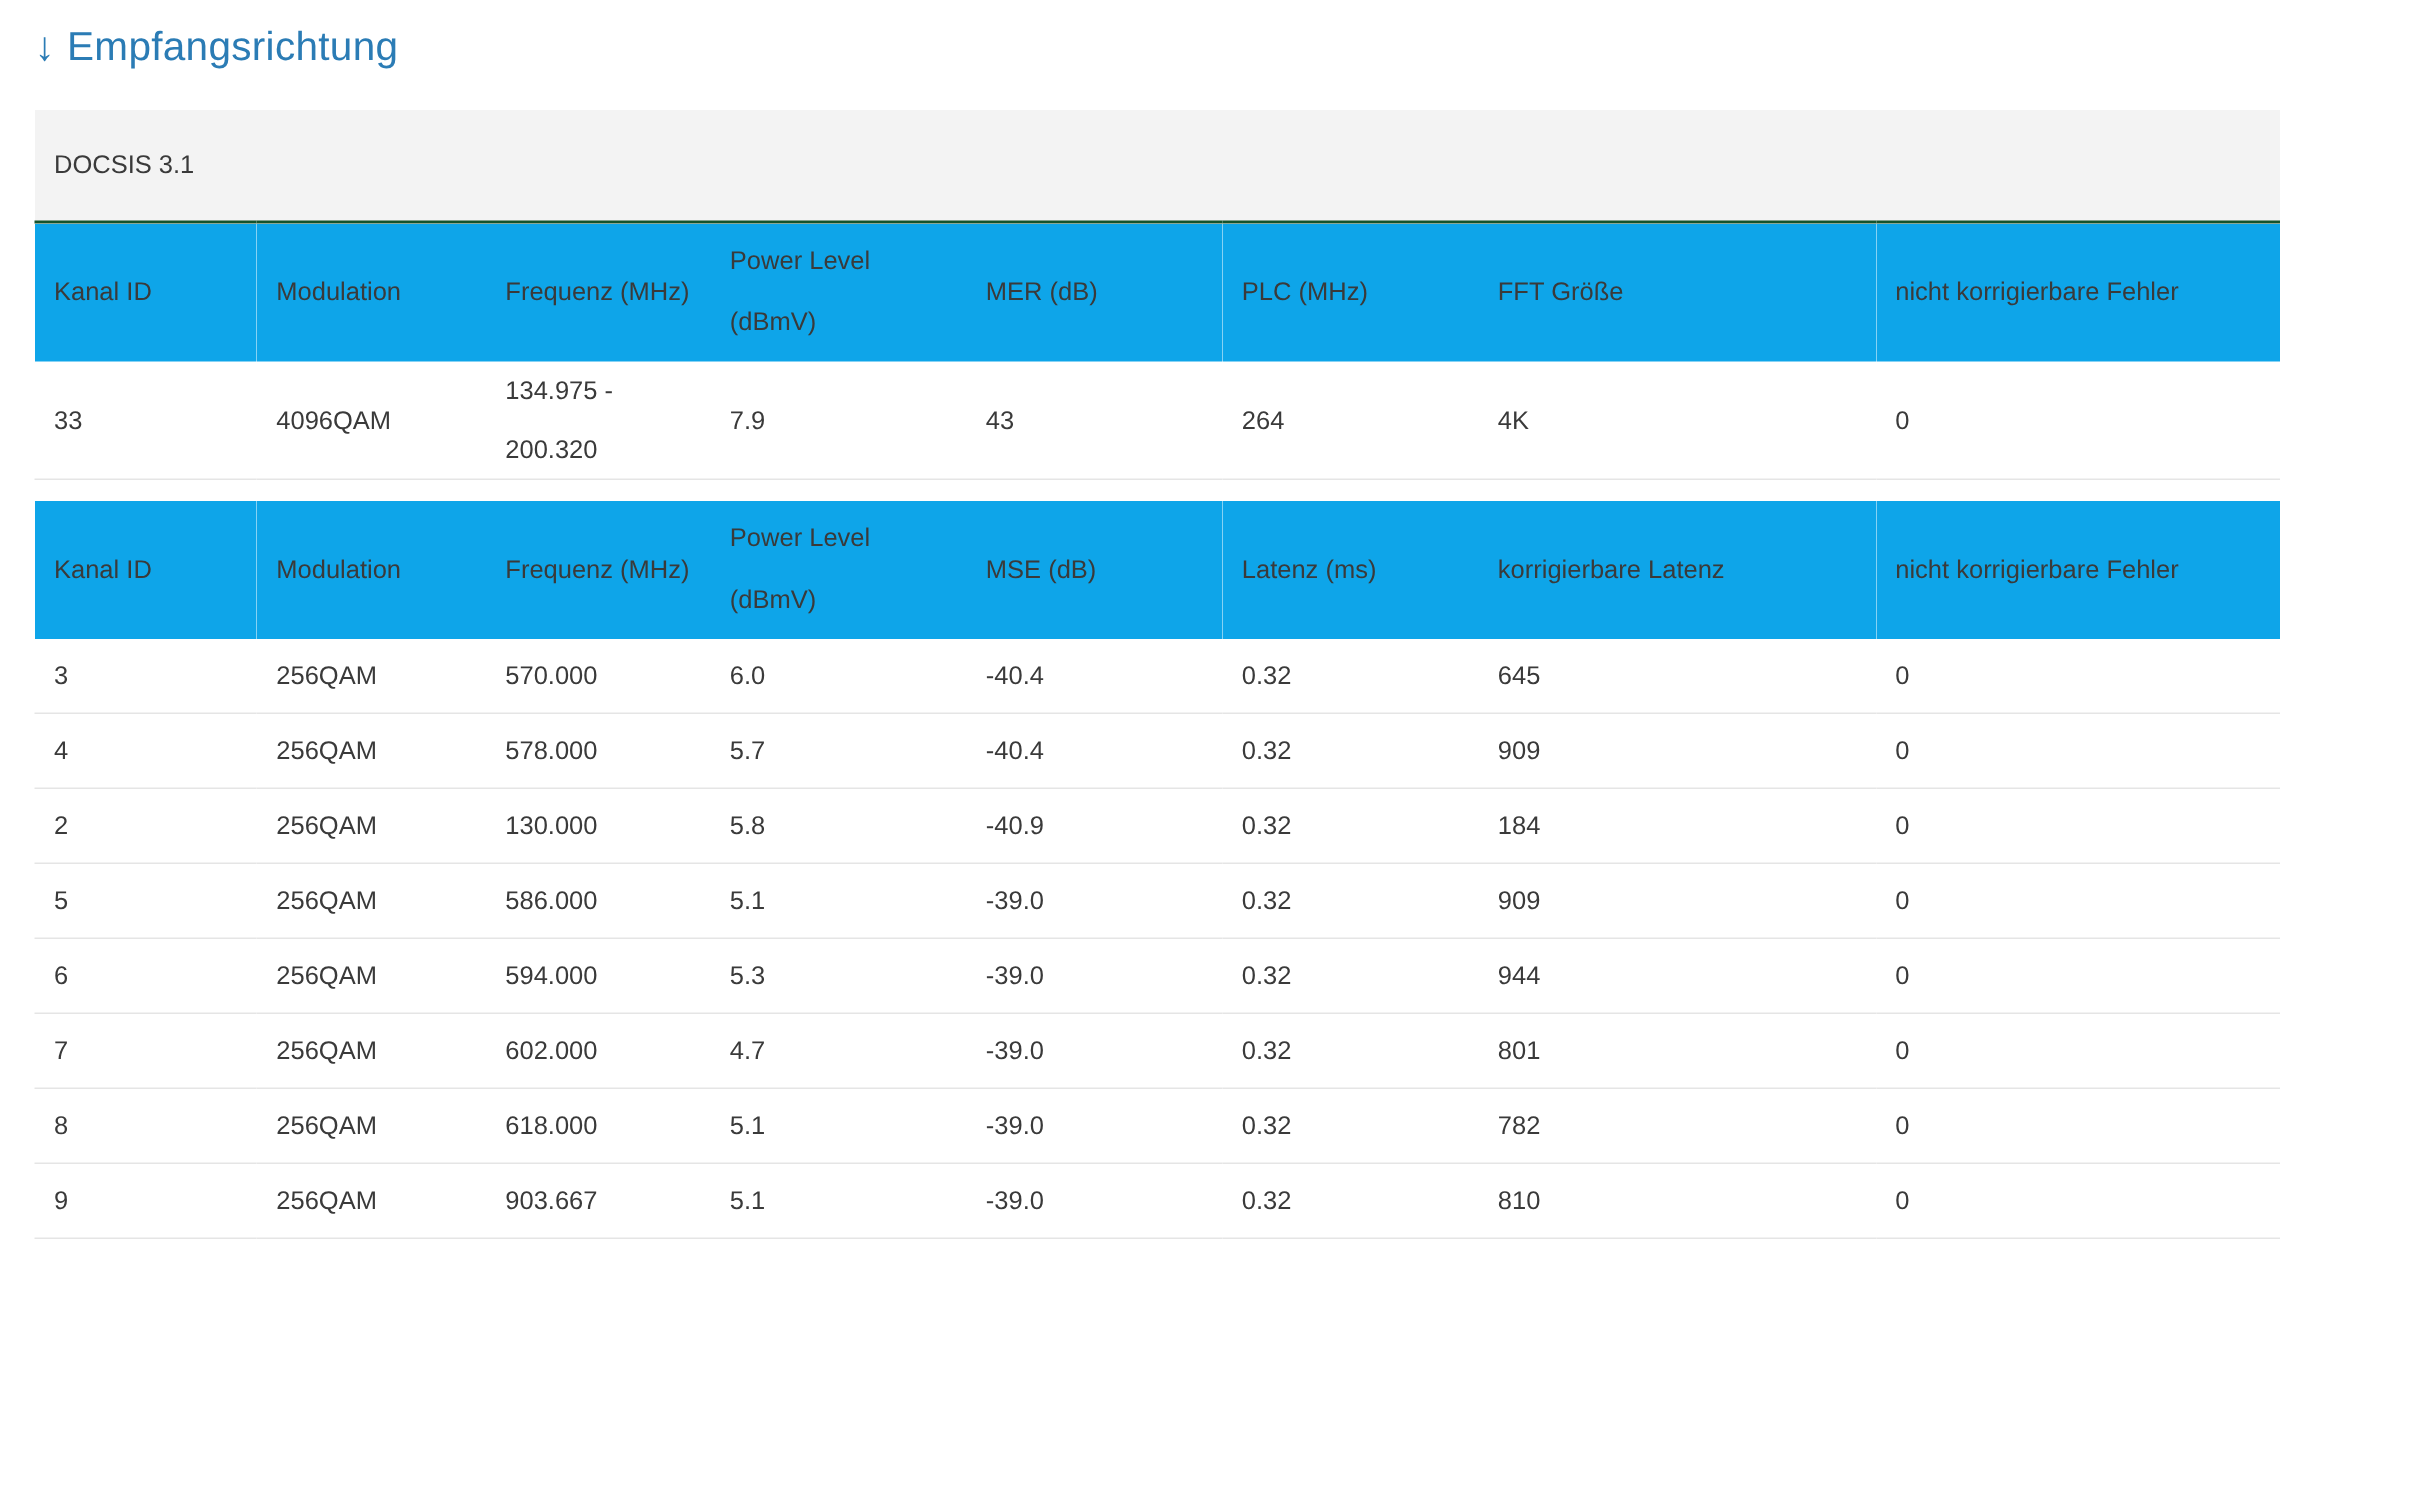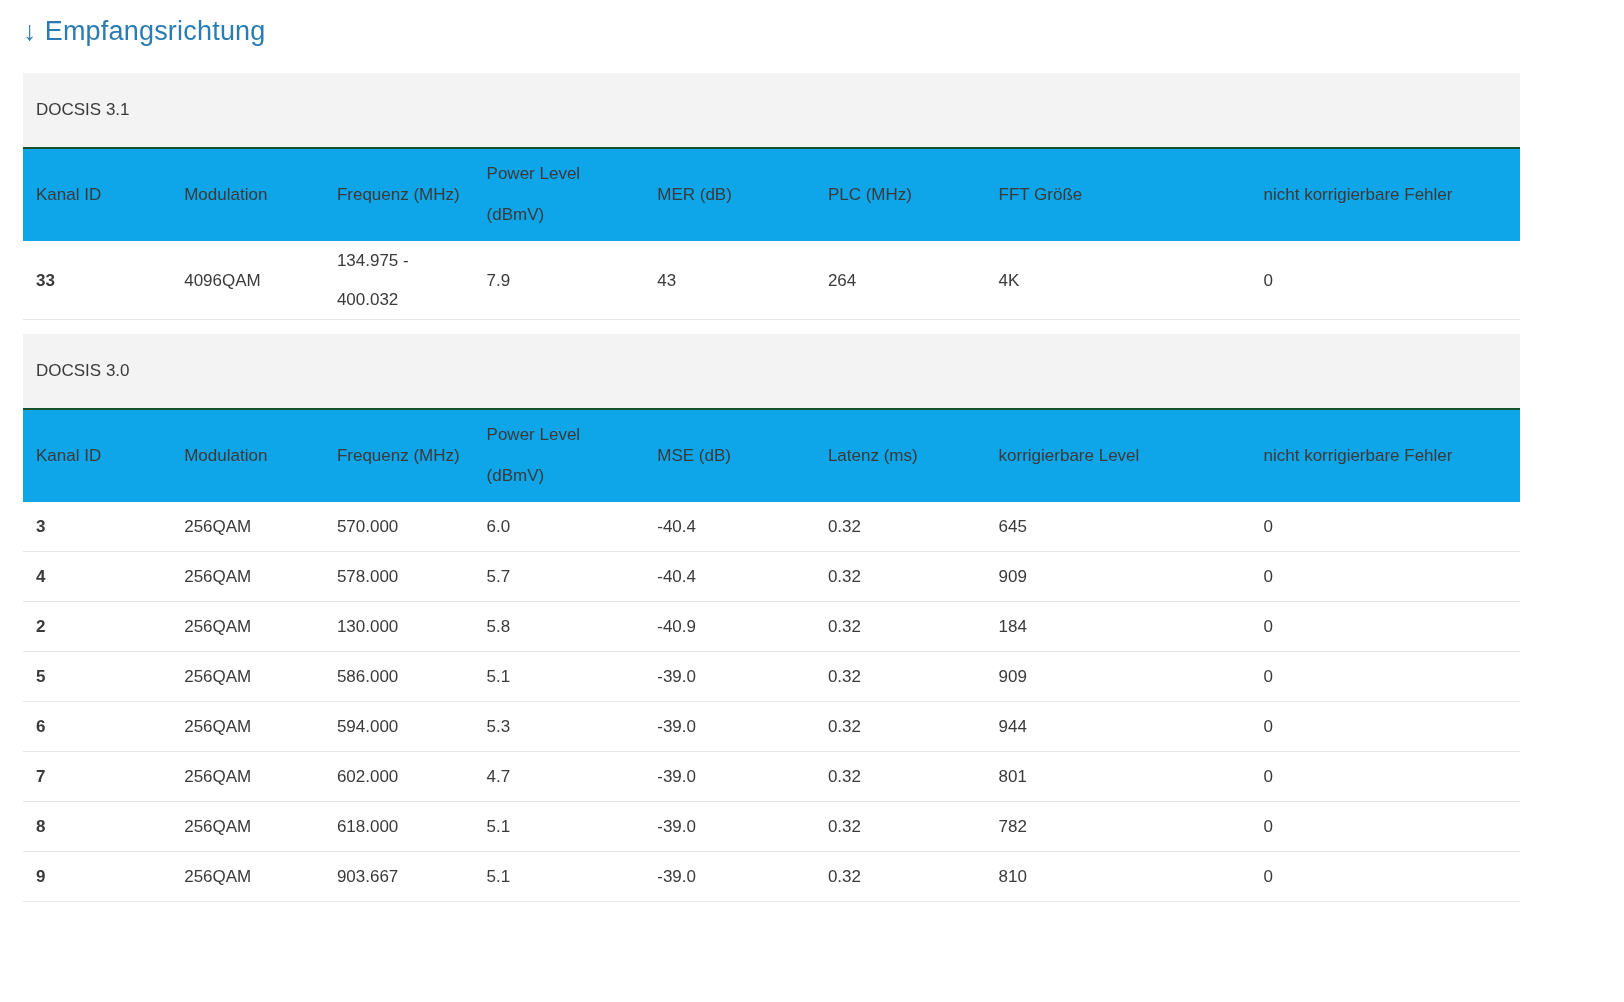--- a/index.html
+++ b/index.html
@@ -65,21 +65,21 @@
     border-top: none;
   }
   tbody tr:last-child {
     border-bottom: 1px solid #e5e5e5;
   }
   tbody td {
     height: 49px;
     line-height: 2.3;
   }
   tbody td:first-child {
-    font-weight: 700;
+    font-weight: 400;
   }
 </style>
 </head>
 <body>
 
 <div class="page">
   <h1 class="page-title">
     <span class="arrow">↓</span><span>Empfangsrichtung</span>
   </h1>
   <div id="tables">
@@ -108,53 +108,50 @@
             <th>PLC (MHz)</th>
             <th>FFT Größe</th>
             <th>nicht korrigierbare Fehler</th>
           </tr>
         </thead>
         <tbody>
           <tr>
             <td>33</td>
             <td>4096QAM</td>
             <td>134.975 -
-400.032</td>
+200.320</td>
             <td>7.9</td>
             <td>43</td>
             <td>264</td>
             <td>4K</td>
             <td>0</td>
           </tr>
         </tbody>
       </table>
       <table class="data-table">
         <colgroup>
           <col style="width: 9.9%;">
           <col style="width: 10.2%;">
           <col style="width: 10%;">
           <col style="width: 11.4%;">
           <col style="width: 11.4%;">
           <col style="width: 11.4%;">
           <col style="width: 17.7%;">
           <col style="width: 18%;">
         </colgroup>
         <thead>
-          <tr class="caption-row">
-            <th colspan="8">DOCSIS 3.0</th>
-          </tr>
           <tr class="header-row">
             <th>Kanal ID</th>
             <th>Modulation</th>
             <th>Frequenz (MHz)</th>
             <th>Power Level
 (dBmV)</th>
             <th>MSE (dB)</th>
             <th>Latenz (ms)</th>
-            <th>korrigierbare Level</th>
+            <th>korrigierbare Latenz</th>
             <th>nicht korrigierbare Fehler</th>
           </tr>
         </thead>
         <tbody>
           <tr>
             <td>3</td>
             <td>256QAM</td>
             <td>570.000</td>
             <td>6.0</td>
             <td>-40.4</td>

